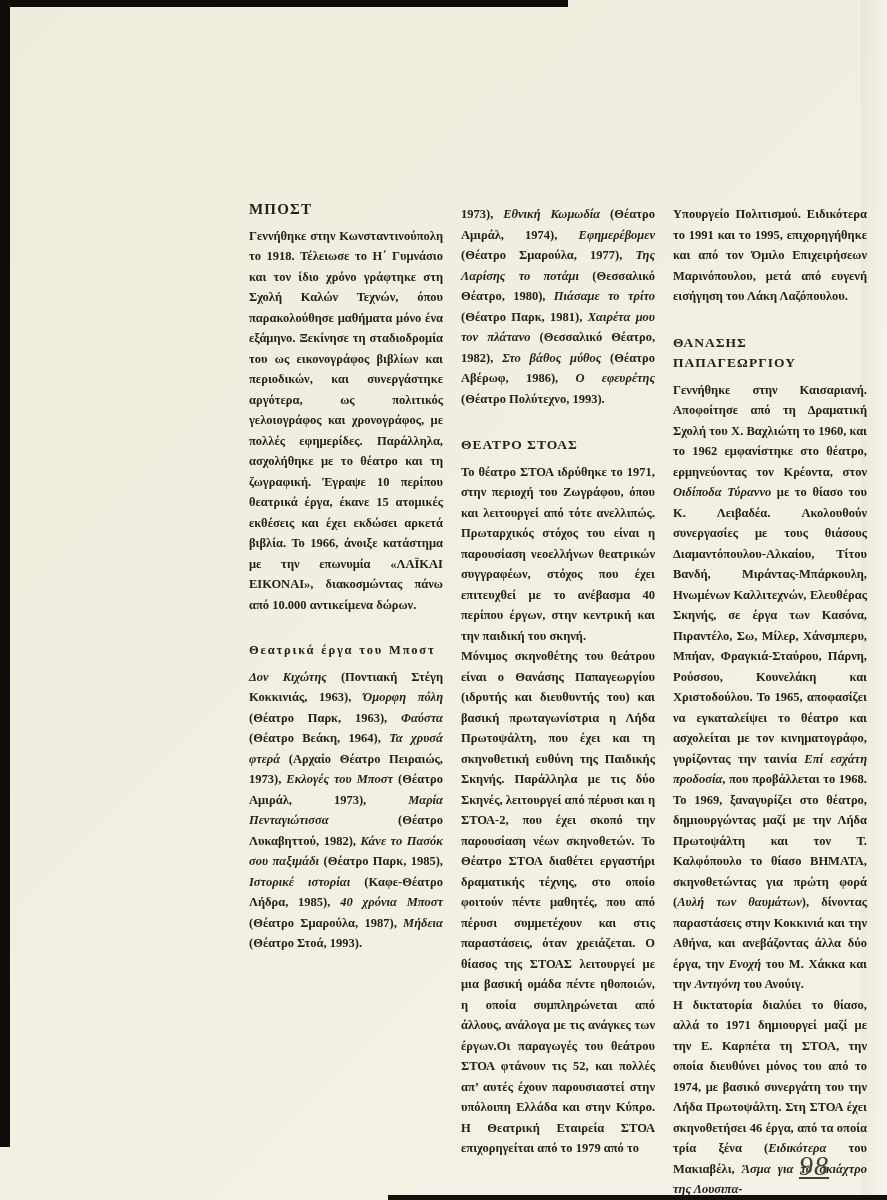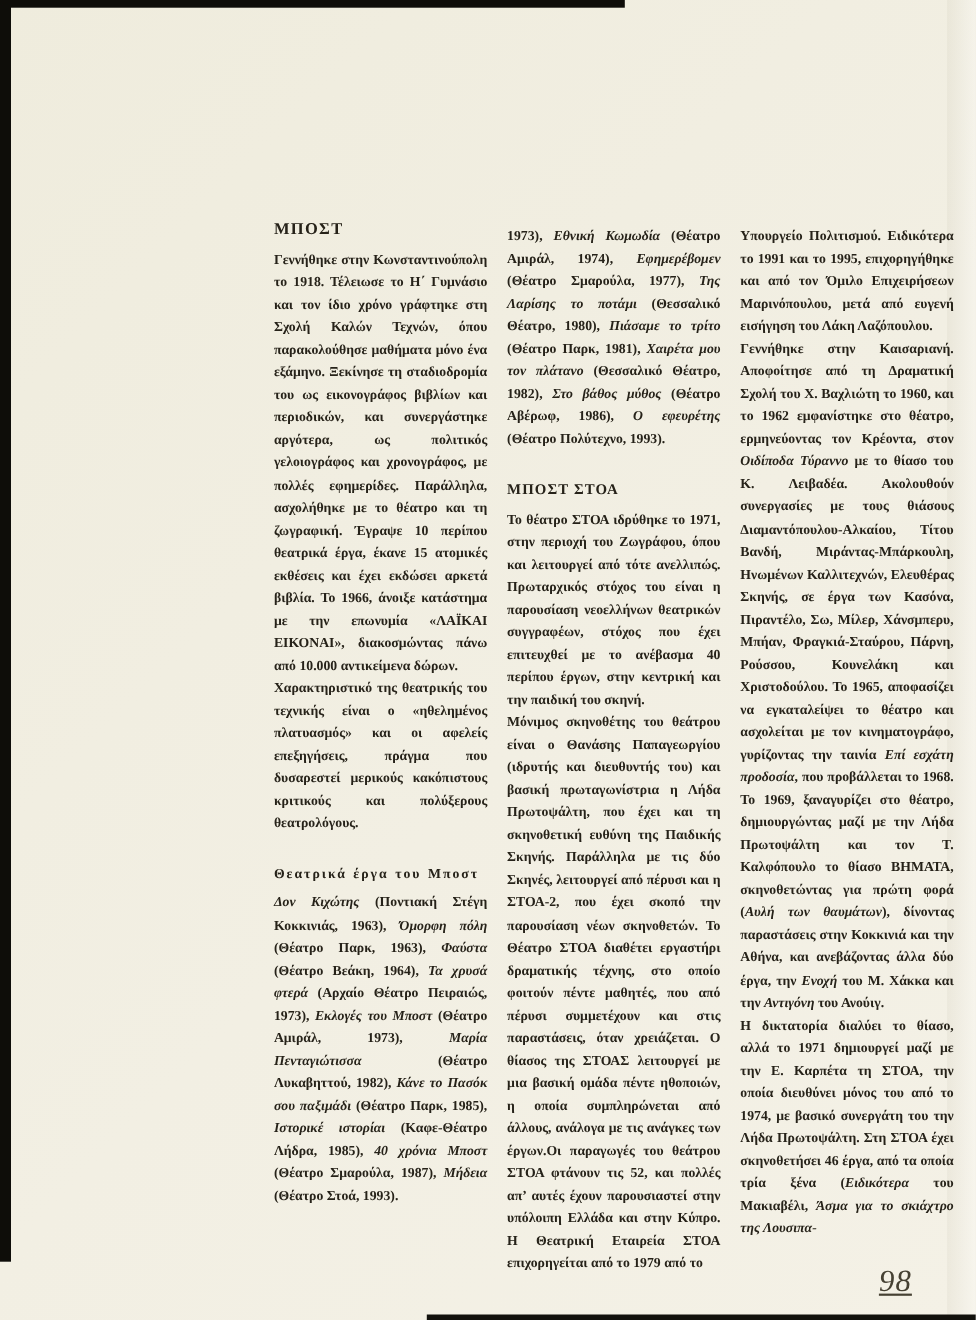--- a/index.html
+++ b/index.html
@@ -48,31 +48,31 @@
 <body>
 
 <div class="page">
   <div class="bar-top"></div>
   <div class="bar-left"></div>
   <div class="edge-right"></div>
 
   <div class="col col-1">
       <div class="heading"><span>ΜΠΟΣΤ</span></div>
       <div class="para"><span>Γεννήθηκε στην Κωνσταντινούπολη το 1918. Τέλειωσε το Η΄ Γυμνάσιο και τον ίδιο χρόνο γράφτηκε στη Σχολή Καλών Τεχνών, όπου παρακολούθησε μαθήματα μόνο ένα εξάμηνο. Ξεκίνησε τη σταδιοδρομία του ως εικονογράφος βιβλίων και περιοδικών, και συνεργάστηκε αργότερα, ως πολιτικός γελοιογράφος και χρονογράφος, με πολλές εφημερίδες. Παράλληλα, ασχολήθηκε με το θέατρο και τη ζωγραφική. Έγραψε 10 περίπου θεατρικά έργα, έκανε 15 ατομικές εκθέσεις και έχει εκδώσει αρκετά βιβλία. Το 1966, άνοιξε κατάστημα με την επωνυμία «ΛΑΪΚΑΙ ΕΙΚΟΝΑΙ», διακοσμώντας πάνω από 10.000 αντικείμενα δώρων.</span></div>
-      <div class="para"><span>Χαρακτηριστικό της θεατρικής του τεχνικής είναι ο «ηθελημένος πλατυασμός» και οι αφελείς επεξηγήσεις, πράγμα που δυσαρεστεί μερικούς κακόπιστους κριτικούς και πολύξερους θεατρολόγους.</span></div>
       <div class="subheading"><span>Θεατρικά έργα του Μποστ</span></div>
       <div class="para"><span class="it">Δον Κιχώτης</span><span> (Ποντιακή Στέγη Κοκκινιάς, 1963), </span><span class="it">Όμορφη πόλη</span><span> (Θέατρο Παρκ, 1963), </span><span class="it">Φαύστα</span><span> (Θέατρο Βεάκη, 1964), </span><span class="it">Τα χρυσά φτερά</span><span> (Αρχαίο Θέατρο Πειραιώς, 1973), </span><span class="it">Εκλογές του Μποστ</span><span> (Θέατρο Αμιράλ, 1973), </span><span class="it">Μαρία Πενταγιώτισσα</span><span> (Θέατρο Λυκαβηττού, 1982), </span><span class="it">Κάνε το Πασόκ σου παξιμάδι</span><span> (Θέατρο Παρκ, 1985), </span><span class="it">Ιστορικέ ιστορίαι</span><span> (Καφε-Θέατρο Λήδρα, 1985), </span><span class="it">40 χρόνια Μποστ</span><span> (Θέατρο Σμαρούλα, 1987), </span><span class="it">Μήδεια</span><span> (Θέατρο Στοά, 1993).</span></div>
     </div>
   <div class="col col-2">
       <div class="para"><span>1973), </span><span class="it">Εθνική Κωμωδία</span><span> (Θέατρο Αμιράλ, 1974), </span><span class="it">Εφημερέβομεν</span><span> (Θέατρο Σμαρούλα, 1977), </span><span class="it">Της Λαρίσης το ποτάμι</span><span> (Θεσσαλικό Θέατρο, 1980), </span><span class="it">Πιάσαμε το τρίτο</span><span> (Θέατρο Παρκ, 1981), </span><span class="it">Χαιρέτα μου τον πλάτανο</span><span> (Θεσσαλικό Θέατρο, 1982), </span><span class="it">Στο βάθος μύθος</span><span> (Θέατρο Αβέρωφ, 1986), </span><span class="it">Ο εφευρέτης</span><span> (Θέατρο Πολύτεχνο, 1993).</span></div>
-      <div class="heading"><span>ΜΠΟΣΤ ΣΤΟΑ</span></div>
+      <div class="heading"><span>ΘΕΑΤΡΟ ΣΤΟΑΣ</span></div>
       <div class="para"><span>Το θέατρο ΣΤΟΑ ιδρύθηκε το 1971, στην περιοχή του Ζωγράφου, όπου και λειτουργεί από τότε ανελλιπώς. Πρωταρχικός στόχος του είναι η παρουσίαση νεοελλήνων θεατρικών συγγραφέων, στόχος που έχει επιτευχθεί με το ανέβασμα 40 περίπου έργων, στην κεντρική και την παιδική του σκηνή.</span></div>
       <div class="para"><span>Μόνιμος σκηνοθέτης του θεάτρου είναι ο Θανάσης Παπαγεωργίου (ιδρυτής και διευθυντής του) και βασική πρωταγωνίστρια η Λήδα Πρωτοψάλτη, που έχει και τη σκηνοθετική ευθύνη της Παιδικής Σκηνής. Παράλληλα με τις δύο Σκηνές, λειτουργεί από πέρυσι και η ΣΤΟΑ-2, που έχει σκοπό την παρουσίαση νέων σκηνοθετών. Το Θέατρο ΣΤΟΑ διαθέτει εργαστήρι δραματικής τέχνης, στο οποίο φοιτούν πέντε μαθητές, που από πέρυσι συμμετέχουν και στις παραστάσεις, όταν χρειάζεται. Ο θίασος της ΣΤΟΑΣ λειτουργεί με μια βασική ομάδα πέντε ηθοποιών, η οποία συμπληρώνεται από άλλους, ανάλογα με τις ανάγκες των έργων.Οι παραγωγές του θεάτρου ΣΤΟΑ φτάνουν τις 52, και πολλές απ’ αυτές έχουν παρουσιαστεί στην υπόλοιπη Ελλάδα και στην Κύπρο. Η Θεατρική Εταιρεία ΣΤΟΑ επιχορηγείται από το 1979 από το</span></div>
     </div>
   <div class="col col-3">
       <div class="para"><span>Υπουργείο Πολιτισμού. Ειδικότερα το 1991 και το 1995, επιχορηγήθηκε και από τον Όμιλο Επιχειρήσεων Μαρινόπουλου, μετά από ευγενή εισήγηση του Λάκη Λαζόπουλου.</span></div>
+      <div class="heading"><span>ΘΑΝΑΣΗΣ ΠΑΠΑΓΕΩΡΓΙΟΥ</span></div>
       <div class="para"><span>Γεννήθηκε στην Καισαριανή. Αποφοίτησε από τη Δραματική Σχολή του Χ. Βαχλιώτη το 1960, και το 1962 εμφανίστηκε στο θέατρο, ερμηνεύοντας τον Κρέοντα, στον </span><span class="it">Οιδίποδα Τύραννο</span><span> με το θίασο του Κ. Λειβαδέα. Ακολουθούν συνεργασίες με τους θιάσους Διαμαντόπουλου-Αλκαίου, Τίτου Βανδή, Μιράντας-Μπάρκουλη, Ηνωμένων Καλλιτεχνών, Ελευθέρας Σκηνής, σε έργα των Κασόνα, Πιραντέλο, Σω, Μίλερ, Χάνσμπερυ, Μπήαν, Φραγκιά-Σταύρου, Πάρνη, Ρούσσου, Κουνελάκη και Χριστοδούλου. Το 1965, αποφασίζει να εγκαταλείψει το θέατρο και ασχολείται με τον κινηματογράφο, γυρίζοντας την ταινία </span><span class="it">Επί εσχάτη προδοσία</span><span>, που προβάλλεται το 1968. Το 1969, ξαναγυρίζει στο θέατρο, δημιουργώντας μαζί με την Λήδα Πρωτοψάλτη και τον Τ. Καλφόπουλο το θίασο ΒΗΜΑΤΑ, σκηνοθετώντας για πρώτη φορά (</span><span class="it">Αυλή των θαυμάτων</span><span>), δίνοντας παραστάσεις στην Κοκκινιά και την Αθήνα, και ανεβάζοντας άλλα δύο έργα, την </span><span class="it">Ενοχή</span><span> του Μ. Χάκκα και την </span><span class="it">Αντιγόνη</span><span> του Ανούιγ.</span></div>
       <div class="para"><span>Η δικτατορία διαλύει το θίασο, αλλά το 1971 δημιουργεί μαζί με την Ε. Καρπέτα τη ΣΤΟΑ, την οποία διευθύνει μόνος του από το 1974, με βασικό συνεργάτη του την Λήδα Πρωτοψάλτη. Στη ΣΤΟΑ έχει σκηνοθετήσει 46 έργα, από τα οποία τρία ξένα (</span><span class="it">Ειδικότερα</span><span> του Μακιαβέλι, </span><span class="it">Άσμα για το σκιάχτρο της Λουσιπα-</span></div>
     </div>
 
   <div class="page-number">98</div>
   <div class="line-bottom"></div>
 </div>
 
 </body></html>

